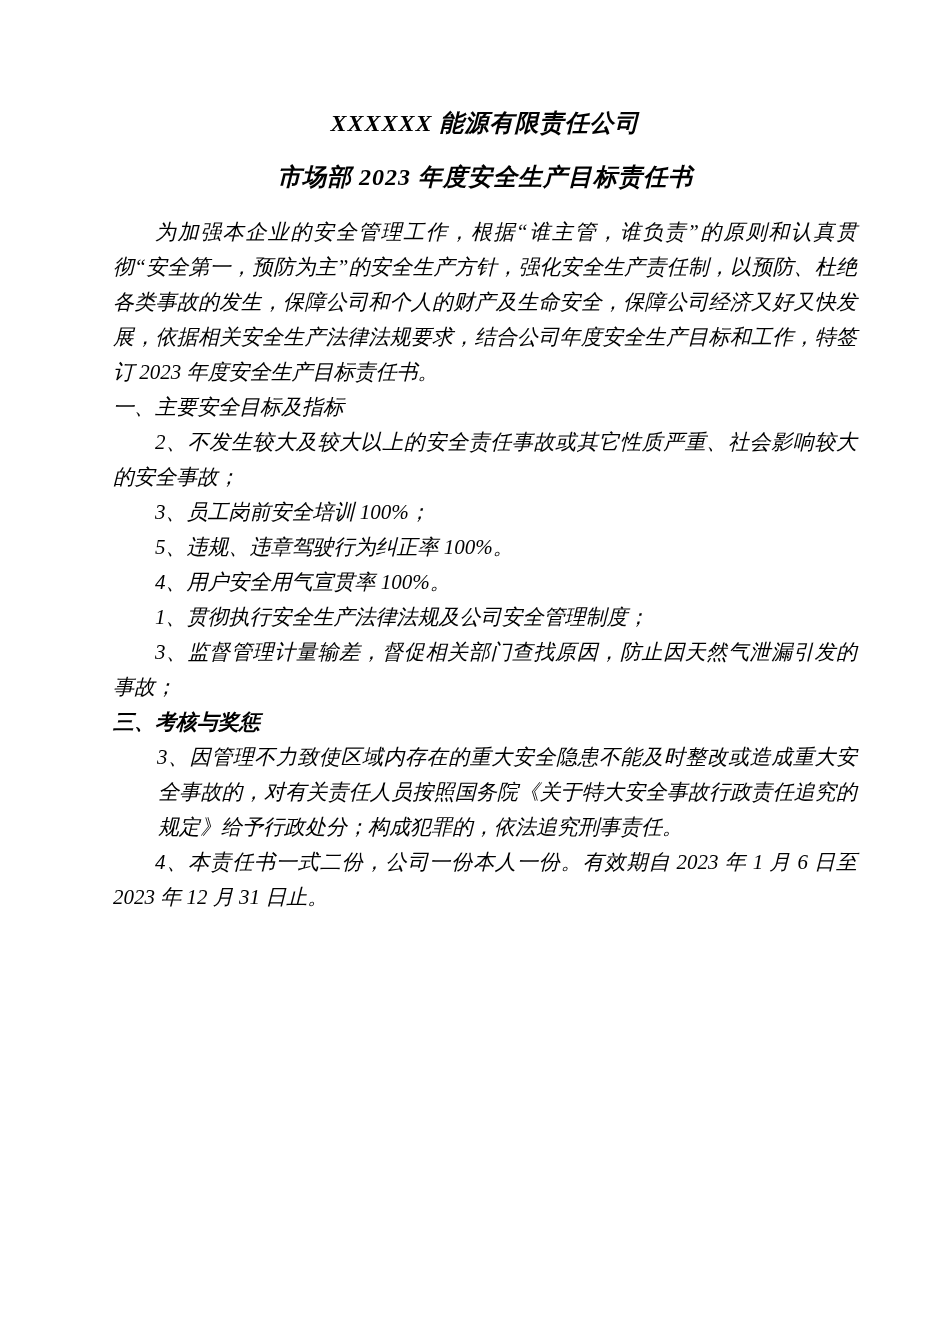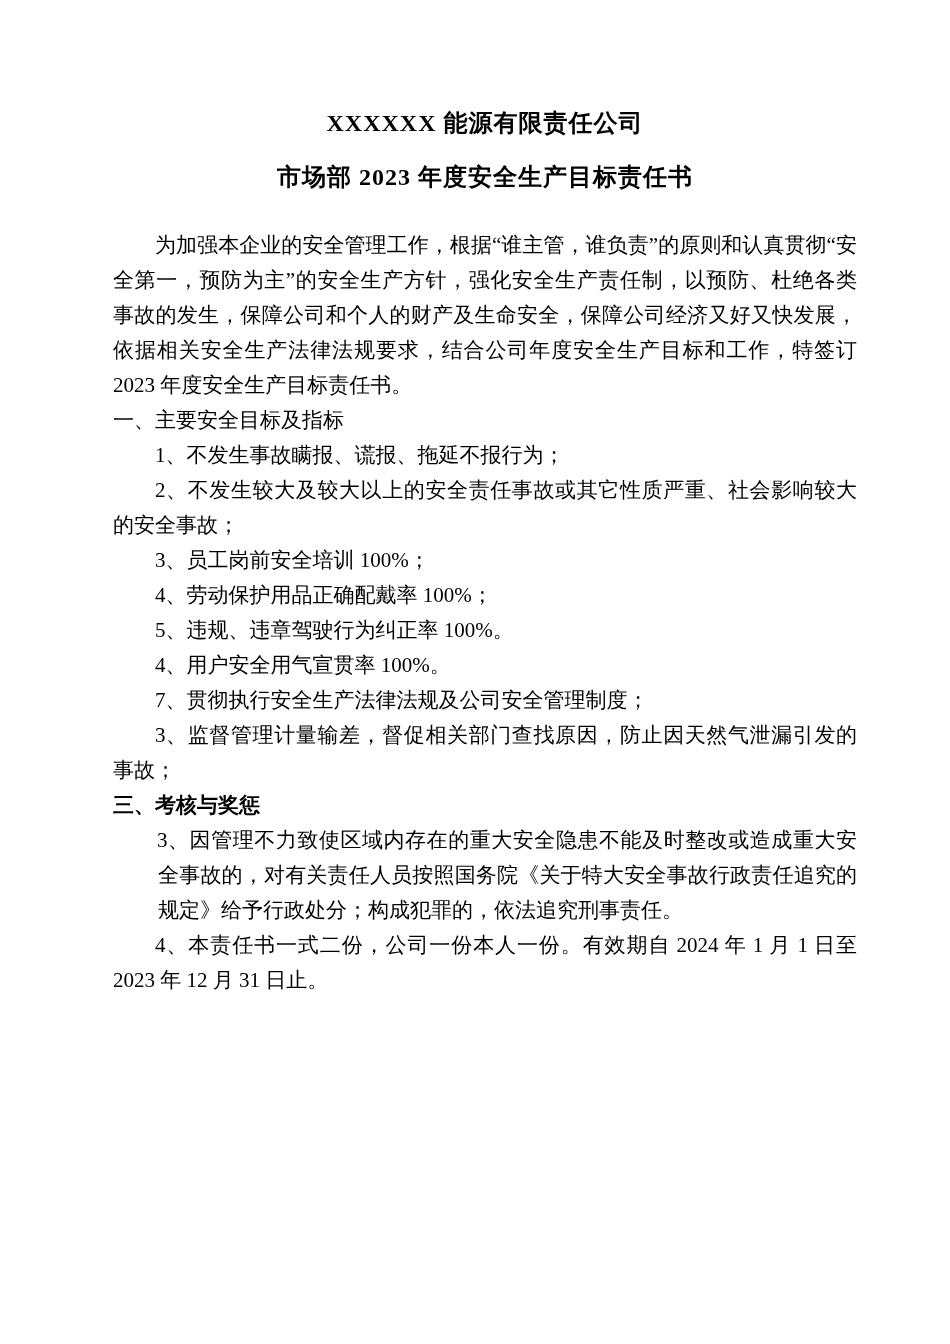--- a/index.html
+++ b/index.html
@@ -13,31 +13,32 @@
     color: #000000;
     font-family: "Liberation Serif", "DejaVu Serif", serif;
     overflow: hidden;
   }
   .page {
     box-sizing: border-box;
     width: 950px;
     height: 1344px;
     padding: 96px 93px 40px 113px;
     background: #ffffff;
+    font-style: italic;
   }
   .doc-title {
     margin: 0;
     font-size: 24px;
     line-height: 54px;
     font-weight: bold;
     text-align: center;
     letter-spacing: 1px;
   }
   .body-text {
-    margin-top: 24px;
+    margin-top: 11px;
   }
   .body-text p {
     margin: 0;
     font-size: 21px;
     line-height: 35px;
     text-align: justify;
   }
   
   .indent2 {
     text-indent: 42px;
@@ -61,28 +62,26 @@
 
   <h1 class="doc-title">XXXXXX 能源有限责任公司</h1>
 
   <h2 class="doc-title">市场部 2023 年度安全生产目标责任书</h2>
 
   <div class="body-text">
 
     <p class="indent2">为加强本企业的安全管理工作，根据“谁主管，谁负责”的原则和认真贯彻“安全第一，预防为主”的安全生产方针，强化安全生产责任制，以预防、杜绝各类事故的发生，保障公司和个人的财产及生命安全，保障公司经济又好又快发展，依据相关安全生产法律法规要求，结合公司年度安全生产目标和工作，特签订 2023 年度安全生产目标责任书。</p>
 
     <p class="sec-head">一、主要安全目标及指标</p>
-    <p class="indent2">1、不发生事故瞒报、谎报、拖延不报行为；</p>
     <p class="indent2">2、不发生较大及较大以上的安全责任事故或其它性质严重、社会影响较大的安全事故；</p>
     <p class="indent2">3、员工岗前安全培训 100%；</p>
-    <p class="indent2">4、劳动保护用品正确配戴率 100%；</p>
     <p class="indent2">5、违规、违章驾驶行为纠正率 100%。</p>
     <p class="indent2">4、用户安全用气宣贯率 100%。</p>
 
-    <p class="indent2">7、贯彻执行安全生产法律法规及公司安全管理制度；</p>
+    <p class="indent2">1、贯彻执行安全生产法律法规及公司安全管理制度；</p>
     <p class="indent2">3、监督管理计量输差，督促相关部门查找原因，防止因天然气泄漏引发的事故；</p>
 
     <p class="sec-head bold">三、考核与奖惩</p>
     <p class="hang">3、因管理不力致使区域内存在的重大安全隐患不能及时整改或造成重大安全事故的，对有关责任人员按照国务院《关于特大安全事故行政责任追究的规定》给予行政处分；构成犯罪的，依法追究刑事责任。</p>
-    <p class="indent2">4、本责任书一式二份，公司一份本人一份。有效期自 2024 年 1 月 1 日至 2023 年 12 月 31 日止。</p>
+    <p class="indent2">4、本责任书一式二份，公司一份本人一份。有效期自 2023 年 1 月 6 日至 2023 年 12 月 31 日止。</p>
 
   </div>
 </div>
 
 </body></html>

